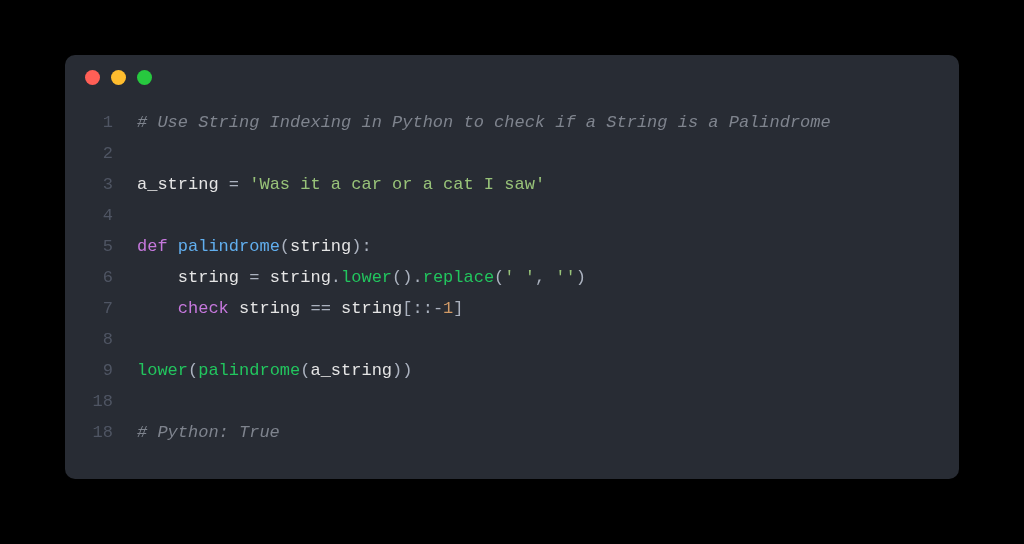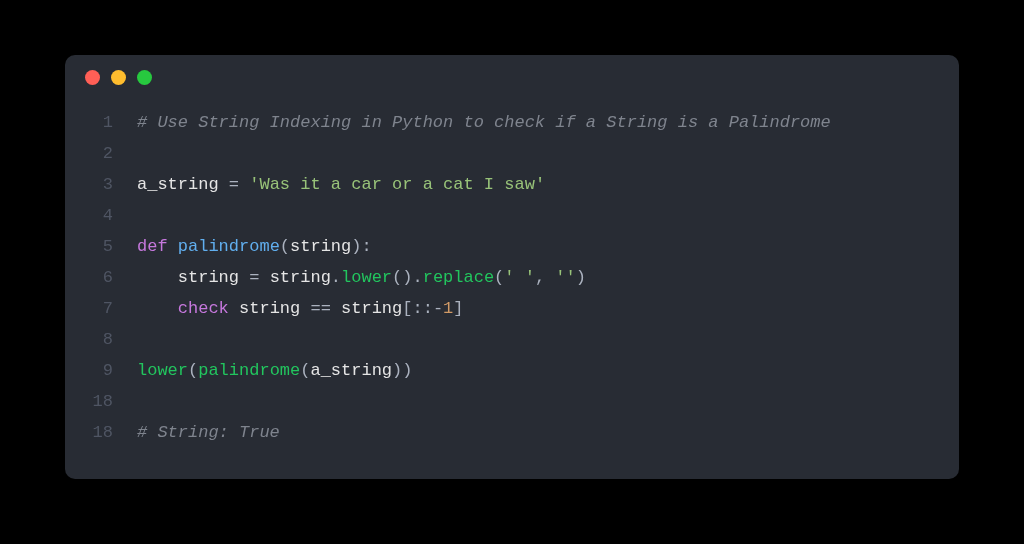--- a/index.html
+++ b/index.html
@@ -75,15 +75,15 @@
       <div class="line"><span class="ln">1</span><span class="code"><span class="tok-comment"># Use String Indexing in Python to check if a String is a Palindrome</span></span></div>
       <div class="line"><span class="ln">2</span><span class="code"><span></span></span></div>
       <div class="line"><span class="ln">3</span><span class="code"><span class="tok-ident">a_string</span><span class="tok-op"> = </span><span class="tok-string">'Was it a car or a cat I saw'</span></span></div>
       <div class="line"><span class="ln">4</span><span class="code"><span></span></span></div>
       <div class="line"><span class="ln">5</span><span class="code"><span class="tok-kw">def </span><span class="tok-func">palindrome</span><span class="tok-punct">(</span><span class="tok-ident">string</span><span class="tok-punct">):</span></span></div>
       <div class="line"><span class="ln">6</span><span class="code"><span>    </span><span class="tok-ident">string</span><span class="tok-op"> = </span><span class="tok-ident">string</span><span class="tok-punct">.</span><span class="tok-call">lower</span><span class="tok-punct">().</span><span class="tok-call">replace</span><span class="tok-punct">(</span><span class="tok-string">' '</span><span class="tok-punct">, </span><span class="tok-string">''</span><span class="tok-punct">)</span></span></div>
       <div class="line"><span class="ln">7</span><span class="code"><span>    </span><span class="tok-kw">check</span><span> </span><span class="tok-ident">string</span><span class="tok-op"> == </span><span class="tok-ident">string</span><span class="tok-punct">[::</span><span class="tok-op">-</span><span class="tok-num">1</span><span class="tok-punct">]</span></span></div>
       <div class="line"><span class="ln">8</span><span class="code"><span></span></span></div>
       <div class="line"><span class="ln">9</span><span class="code"><span class="tok-call">lower</span><span class="tok-punct">(</span><span class="tok-call">palindrome</span><span class="tok-punct">(</span><span class="tok-ident">a_string</span><span class="tok-punct">))</span></span></div>
       <div class="line"><span class="ln">18</span><span class="code"><span></span></span></div>
-      <div class="line"><span class="ln">18</span><span class="code"><span class="tok-comment"># String: True</span></span></div>
+      <div class="line"><span class="ln">18</span><span class="code"><span class="tok-comment"># Python: True</span></span></div>
     </div>
 </div>
 
 </body></html>

